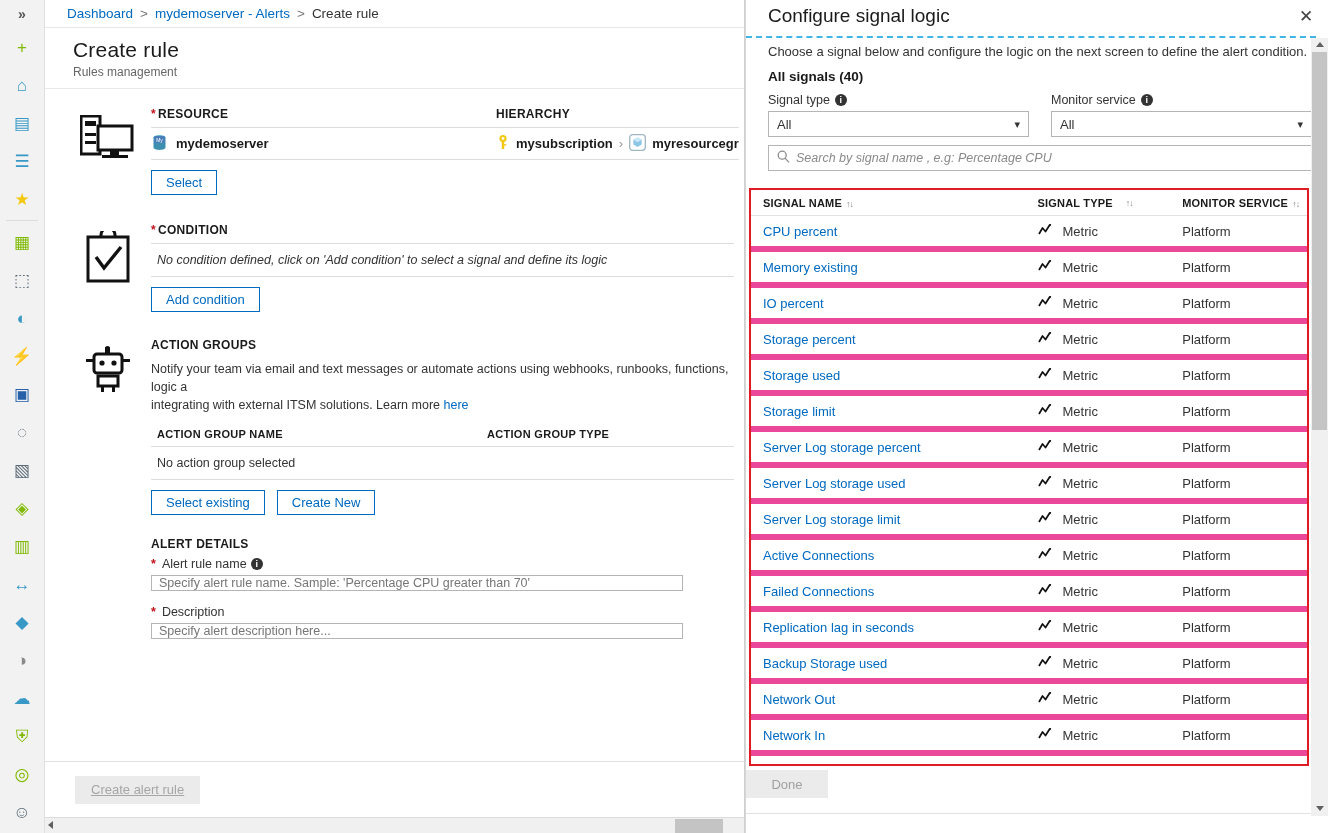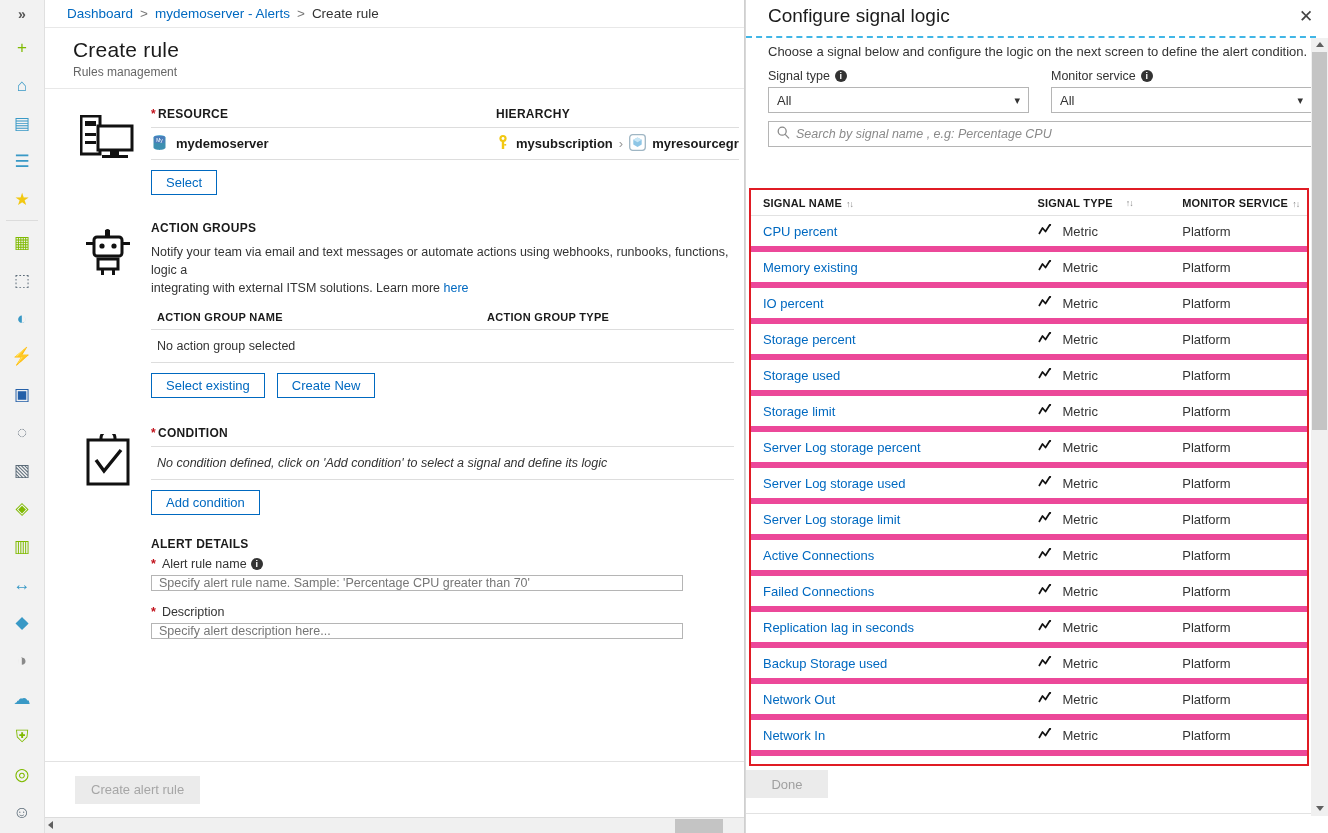--- a/index.html
+++ b/index.html
@@ -335,20 +335,38 @@
               <path d="M8.5 3.4l4.2 2.4-4.2 2.4-4.2-2.4z" fill="#c9e7f6"></path>
             </svg>
           </span>
           <span class="bold">myresourcegr</span>
         </div>
       </div>
       <div class="btn">Select</div>
     </div>
   </div>
 
+  <div class="section" style="padding-top:28px;">
+    <div class="sec-ico">
+      <svg width="46" height="52" viewBox="0 0 46 52">
+        <rect x="3" y="6" width="40" height="44" fill="#fff" stroke="#111" stroke-width="3"></rect>
+        <path d="M16 6V4a7 7 0 0 1 14 0v2" fill="none" stroke="#111" stroke-width="3"></path>
+        <path d="M11 26l8 11 17-21" fill="none" stroke="#111" stroke-width="3.4"></path>
+      </svg>
+    </div>
+    <div class="sec-body">
+      <div class="fieldlbl">
+        <span class="req">*</span><span>CONDITION</span>
+      </div>
+      <div class="ruled"></div>
+      <div class="emptytext">No condition defined, click on 'Add condition' to select a signal and define its logic</div>
+      <div class="btn">Add condition</div>
+    </div>
+  </div>
+
   <div class="section" style="padding-top:26px;">
     <div class="sec-ico">
       <svg width="50" height="48" viewBox="0 0 50 48">
         <rect x="22" y="1" width="5" height="7" fill="#111"></rect>
         <circle cx="24.5" cy="2.5" r="2.5" fill="#111"></circle>
         <rect x="11" y="8" width="28" height="19" rx="3" fill="#fff" stroke="#111" stroke-width="3"></rect>
         <circle cx="19" cy="17" r="2.6" fill="#111"></circle>
         <circle cx="31" cy="17" r="2.6" fill="#111"></circle>
         <rect x="3" y="13" width="7" height="3" fill="#111"></rect>
         <rect x="40" y="13" width="7" height="3" fill="#111"></rect>
@@ -369,76 +387,59 @@
       </div>
       <div class="ruled"></div>
       <div class="plaintext">No action group selected</div>
       <div style="display:flex; gap:12px;">
         <div class="btn">Select existing</div>
         <div class="btn">Create New</div>
       </div>
     </div>
   </div>
 
-  <div class="section" style="padding-top:28px;">
-    <div class="sec-ico">
-      <svg width="46" height="52" viewBox="0 0 46 52">
-        <rect x="3" y="6" width="40" height="44" fill="#fff" stroke="#111" stroke-width="3"></rect>
-        <path d="M16 6V4a7 7 0 0 1 14 0v2" fill="none" stroke="#111" stroke-width="3"></path>
-        <path d="M11 26l8 11 17-21" fill="none" stroke="#111" stroke-width="3.4"></path>
-      </svg>
-    </div>
-    <div class="sec-body">
-      <div class="fieldlbl">
-        <span class="req">*</span><span>CONDITION</span>
-      </div>
-      <div class="ruled"></div>
-      <div class="emptytext">No condition defined, click on 'Add condition' to select a signal and define its logic</div>
-      <div class="btn">Add condition</div>
-    </div>
-  </div>
-
   <div class="section" style="padding-top:22px;">
     <div class="sec-ico"></div>
     <div class="sec-body">
       <div class="fieldlbl">ALERT DETAILS</div>
       <div class="lbl-sm">
         <span class="req">*</span>
         <span>Alert rule name</span>
         <span class="infodot">i</span>
       </div>
       <div class="txtinput">Specify alert rule name. Sample: 'Percentage CPU greater than 70'</div>
       <div class="lbl-sm" style="margin-top:14px;">
         <span class="req">*</span>
         <span>Description</span>
       </div>
       <div class="txtinput">Specify alert description here...</div>
     </div>
   </div>
 
   <div id="bladefoot">
-    <div class="btn dis" style="margin-top:0;height:28px;padding:0 16px;">Create alert rule</div>
+    <div class="btn dis" style="margin-top:0;height:28px;padding:0 16px;text-decoration:underline;">Create alert rule</div>
   </div>
 
   <div id="hscroll">
     <div class="arrowl"></div>
     <div class="thumb"></div>
   </div>
 </div>
 
 <div id="panel">
 
   <div id="panelhead">
     <h2>Configure signal logic</h2>
     <div id="closebtn">✕</div>
   </div>
   <div id="dashed"></div>
 
   <div id="panelbody">
     <div class="intro">Choose a signal below and configure the logic on the next screen to define the alert condition.</div>
+    <div class="allsig">All signals (40)</div>
 
     <div class="filters">
       <div class="fgroup">
         <div class="flabel">
           <span>Signal type</span>
           <span class="infodot">i</span>
         </div>
         <div class="select">
           <span>All</span>
           <span class="caret">▾</span>

